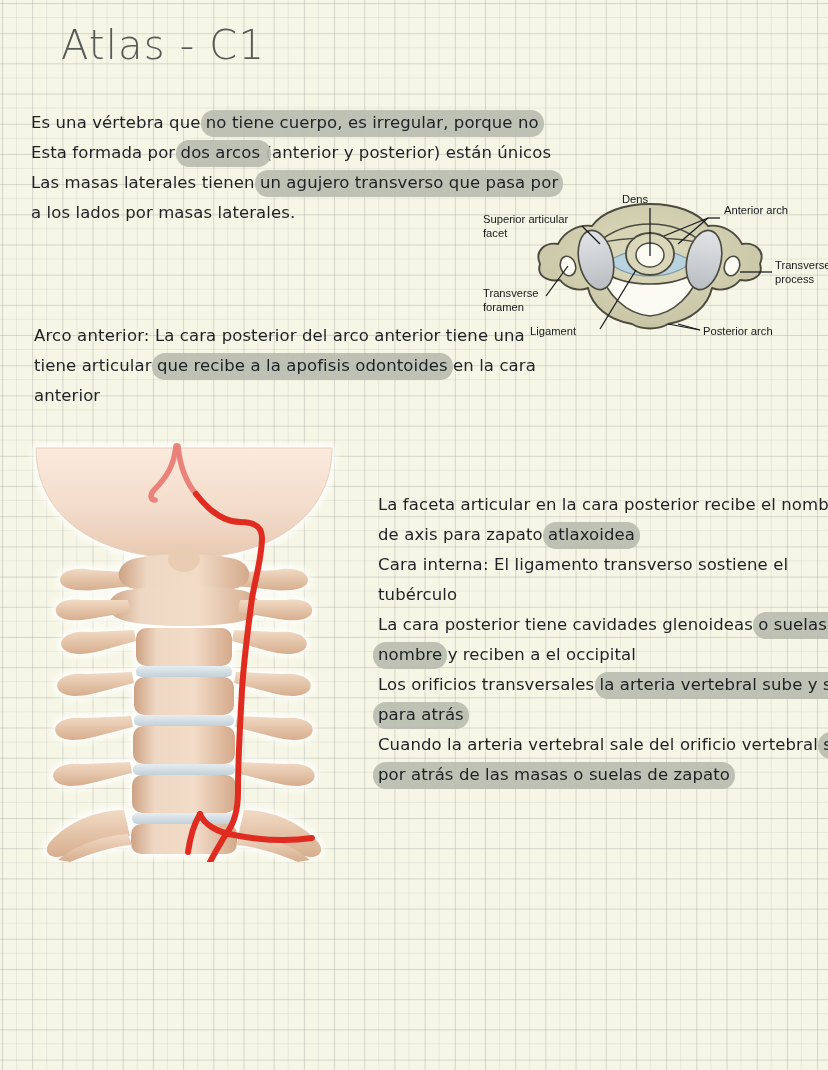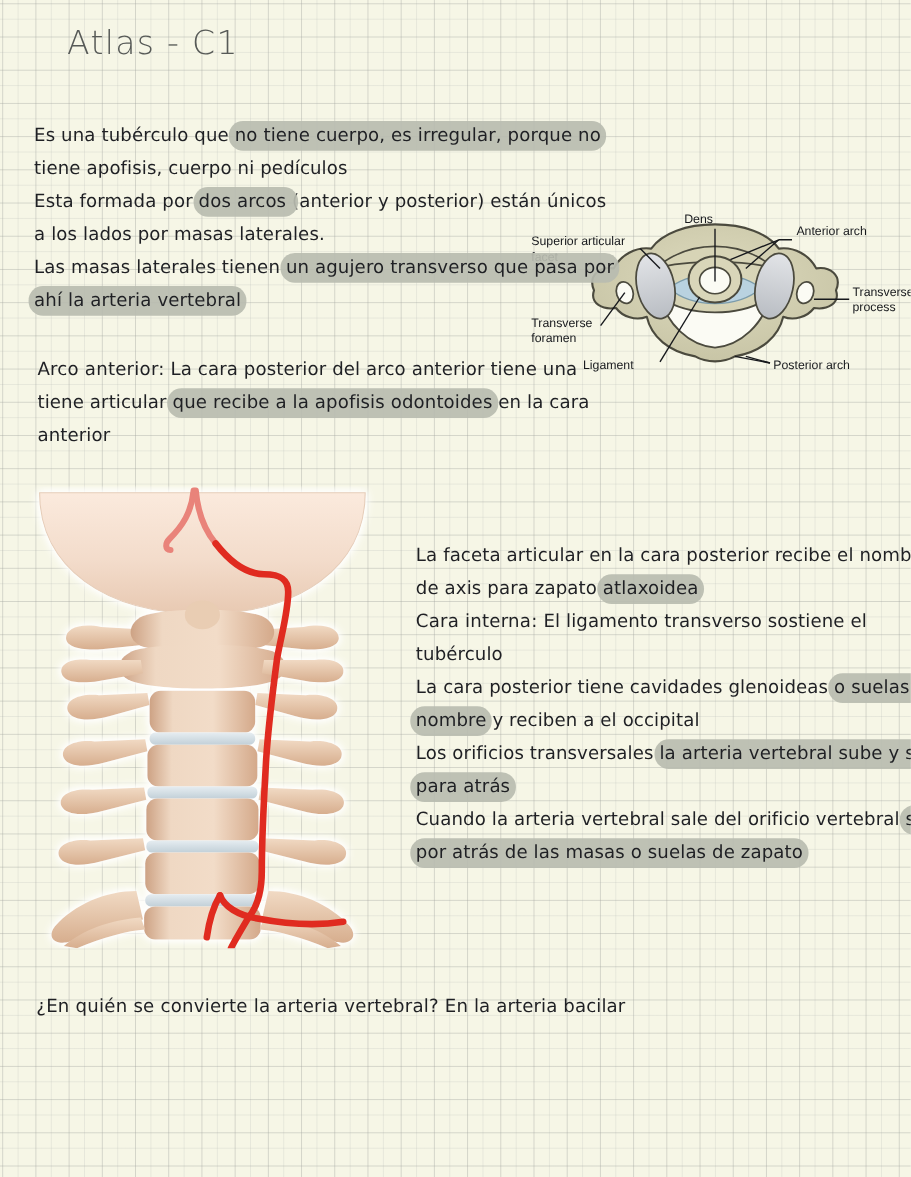--- a/index.html
+++ b/index.html
@@ -18,21 +18,21 @@
       linear-gradient(to bottom, rgba(160,163,158,.40) 1.2px, transparent 1.2px),
       linear-gradient(to right, rgba(195,198,192,.30) 1px, transparent 1px),
       linear-gradient(to bottom, rgba(195,198,192,.30) 1px, transparent 1px);
     background-size:30.2px 30.2px,30.2px 30.2px,30.2px 30.2px,30.2px 30.2px;
     background-position:2px 3px,2px 3px,16px 17px,16px 17px;
   }
 
   
   .title{
     position:absolute;left:61px;top:22px;
-    font-size:30px;letter-spacing:1.2px;
+    font-size:40px;letter-spacing:1.2px;
     color:#575a57;
     font-family:"DejaVu Sans", sans-serif;
     font-weight:300;
   }
   .blk{position:absolute;color:#25262a;}
   .ln{
     position:relative;
     font-size:16.5px;
     line-height:30px;
     white-space:nowrap;
@@ -73,26 +73,24 @@
   #spinefig svg{display:block;}
 </style>
 </head>
 <body>
 
 <div id="page">
 
   <div class="title">Atlas - C1</div>
 
   <div class="blk" id="tb1">
-      <div class="ln"><span>Es una tubérculo que </span><mark class="hl">no tiene cuerpo, es irregular, porque no</mark></div>
-      <div class="ln"><span>tiene apofisis, cuerpo ni pedículos</span></div>
+      <div class="ln"><span>Es una vértebra que </span><mark class="hl">no tiene cuerpo, es irregular, porque no</mark></div>
       <div class="ln"><span>Esta formada por </span><mark class="hl">dos arcos </mark><span>(anterior y posterior) están únicos</span></div>
+      <div class="ln"><span>Las masas laterales tienen </span><mark class="hl">un agujero transverso que pasa por</mark></div>
       <div class="ln"><span>a los lados por masas laterales.</span></div>
-      <div class="ln"><span>Las masas laterales tienen </span><mark class="hl">un agujero transverso que pasa por</mark></div>
-      <div class="ln"><mark class="hl">ahí la arteria vertebral</mark></div>
     </div>
 
   <div class="blk" id="tb2">
       <div class="ln"><span class="b">Arco anterior:</span><span> La cara posterior del arco anterior tiene una</span></div>
       <div class="ln"><span>tiene articular </span><mark class="hl">que recibe a la apofisis odontoides</mark><span> en la cara</span></div>
       <div class="ln"><span>anterior</span></div>
     </div>
 
   <div class="blk" id="tb3">
       <div class="ln"><span>La faceta articular en la cara posterior recibe el nombre</span></div>
@@ -101,21 +99,20 @@
       <div class="ln"><span>tubérculo</span></div>
       <div class="ln"><span>La cara posterior tiene cavidades glenoideas </span><mark class="hl">o suelas de</mark></div>
       <div class="ln"><mark class="hl">nombre</mark><span> y reciben a el occipital</span></div>
       <div class="ln"><span>Los orificios transversales </span><mark class="hl">la arteria vertebral sube y se va</mark></div>
       <div class="ln"><mark class="hl">para atrás</mark></div>
       <div class="ln"><span>Cuando la arteria vertebral sale del orificio vertebral </span><mark class="hl">se va</mark></div>
       <div class="ln"><mark class="hl">por atrás de las masas o suelas de zapato</mark></div>
     </div>
 
   <div class="blk" id="tb4">
-      <div class="ln"><span class="b">¿En quién se convierte la arteria vertebral?</span><span> En la arteria bacilar</span></div>
     </div>
 
   <div id="atlasfig">
     <svg width="356" height="162" viewBox="0 0 356 162" xmlns="http://www.w3.org/2000/svg">
       <defs>
         <radialGradient id="boneg" cx="50%" cy="40%" r="65%">
           <stop offset="0%" stop-color="#dedbbe"></stop>
           <stop offset="100%" stop-color="#c6c3a4"></stop>
         </radialGradient>
         <linearGradient id="facg" x1="0" y1="0" x2="0" y2="1">

